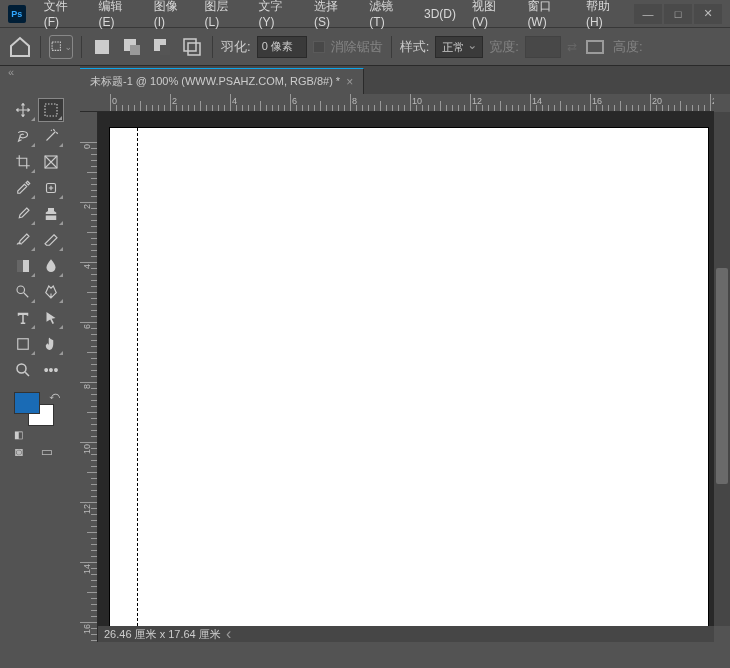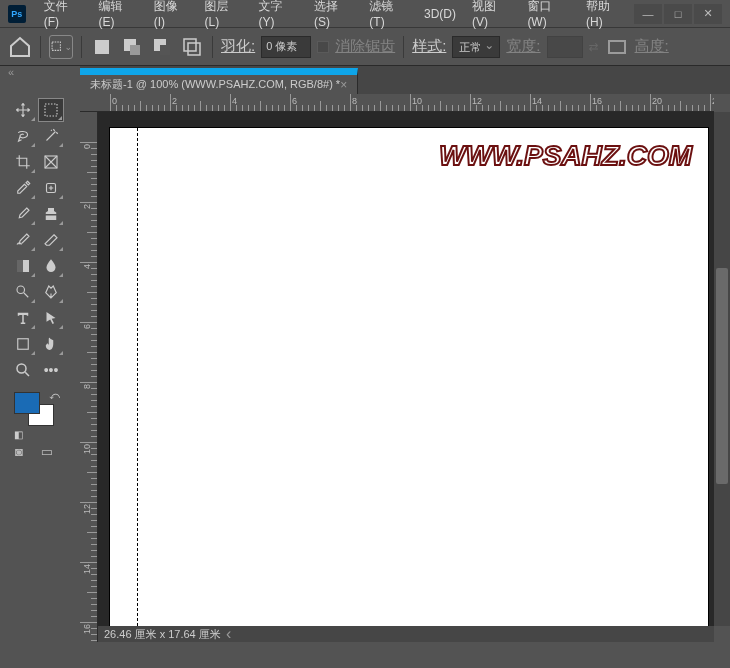--- a/index.html
+++ b/index.html
@@ -8,32 +8,32 @@
 .titlebar { height: 28px; background: #535353; display: flex; align-items: center; padding: 0 8px; border-bottom: 1px solid #383838; }
 .ps-logo { width: 18px; height: 18px; background: #001e36; color: #31a8ff; font-size: 9px; font-weight: bold; display: flex; align-items: center; justify-content: center; border-radius: 2px; margin-right: 10px; }
 .menu-item { color: #d8d8d8; font-size: 12px; padding: 4px 8px; cursor: pointer; }
 .window-controls { margin-left: auto; display: flex; gap: 2px; }
 .win-btn { width: 28px; height: 20px; background: #4a4a4a; color: #bbb; display: flex; align-items: center; justify-content: center; font-size: 11px; cursor: pointer; }
 
 .optbar { height: 38px; background: #535353; display: flex; align-items: center; padding: 0 8px; border-bottom: 1px solid #2a2a2a; gap: 6px; }
 .opt-icon { width: 24px; height: 24px; display: flex; align-items: center; justify-content: center; color: #ccc; cursor: pointer; }
 .opt-icon.active { border: 1px solid #888; border-radius: 3px; }
 .opt-sep { width: 1px; height: 22px; background: #3a3a3a; margin: 0 2px; }
-.opt-label { color: #ccc; font-size: 15px; text-decoration: underline; }
+.opt-label { color: #ccc; font-size: 13px; }
 .opt-input { width: 50px; height: 22px; background: #3a3a3a; border: 1px solid #2a2a2a; color: #ccc; font-size: 11px; padding: 0 4px; }
 .opt-check { width: 12px; height: 12px; background: #3a3a3a; border: 1px solid #666; }
 .opt-select { height: 22px; background: #3a3a3a; border: 1px solid #2a2a2a; color: #ccc; font-size: 11px; padding: 0 18px 0 6px; appearance: none; position: relative; }
 .select-wrap { position: relative; display: inline-block; }
 .select-wrap::after { content: "⌄"; position: absolute; right: 6px; top: 2px; color: #999; pointer-events: none; font-size: 12px; }
 .opt-w { width: 36px; height: 22px; background: #3a3a3a; border: 1px solid #2a2a2a; }
 
 .collapse-tab { position: absolute; top: 66px; left: 8px; color: #999; font-size: 11px; cursor: pointer; }
 
 .tabbar { position: absolute; top: 66px; left: 80px; right: 0; height: 28px; background: #464646; display: flex; align-items: flex-end; }
-.doc-tab { height: 26px; background: #535353; padding: 0 10px; display: flex; align-items: center; color: #ccc; font-size: 11px; border-top: 7px solid #0ea5e9; border-right: 1px solid #2a2a2a; }
+.doc-tab { height: 26px; background: #535353; padding: 0 10px; display: flex; align-items: center; color: #ccc; font-size: 11px; border-top: 1px solid #0ea5e9; border-right: 1px solid #2a2a2a; gap: 6px; }
 .tab-close { color: #999; font-size: 12px; cursor: pointer; }
 
 .toolbox { position: absolute; top: 94px; left: 6px; width: 60px; background: #535353; padding: 4px; display: grid; grid-template-columns: 1fr 1fr; gap: 2px; }
 .tool { width: 26px; height: 24px; display: flex; align-items: center; justify-content: center; cursor: pointer; position: relative; }
 .tool.selected { background: #3a3a3a; border: 1px solid #888; }
 .tool svg { width: 18px; height: 18px; }
 .tool-corner { position: absolute; bottom: 1px; right: 1px; width: 0; height: 0; border-right: 4px solid #999; border-top: 4px solid transparent; }
 
 .swatches { position: absolute; top: 392px; left: 14px; width: 42px; height: 42px; }
 .swatch-bg { position: absolute; top: 12px; left: 14px; width: 26px; height: 22px; background: #fff; border: 1px solid #333; }
@@ -507,21 +507,20 @@
     <div class="tick" style="top: 510px;"></div>
     <div class="tick-label" style="top: 512px;">16</div>
     <div class="tick" style="top: 516px; width: 6px; left: auto; right: 0px;"></div>
     <div class="tick" style="top: 522px; width: 6px; left: auto; right: 0px;"></div>
     <div class="tick" style="top: 528px; width: 6px; left: auto; right: 0px;"></div>
   </div>
 
 <div class="canvas-area">
   <div class="canvas">
     <div class="selection"></div>
-    <div class="watermark">WWW.PSAHZ.COM</div>
   </div>
 
 </div>
 
 <div class="scroll-v">
     <div class="scroll-v-thumb"></div>
   </div>
 
 <div class="statusbar">
     <span>26.46 厘米 x 17.64 厘米 (72 ppi)</span>

